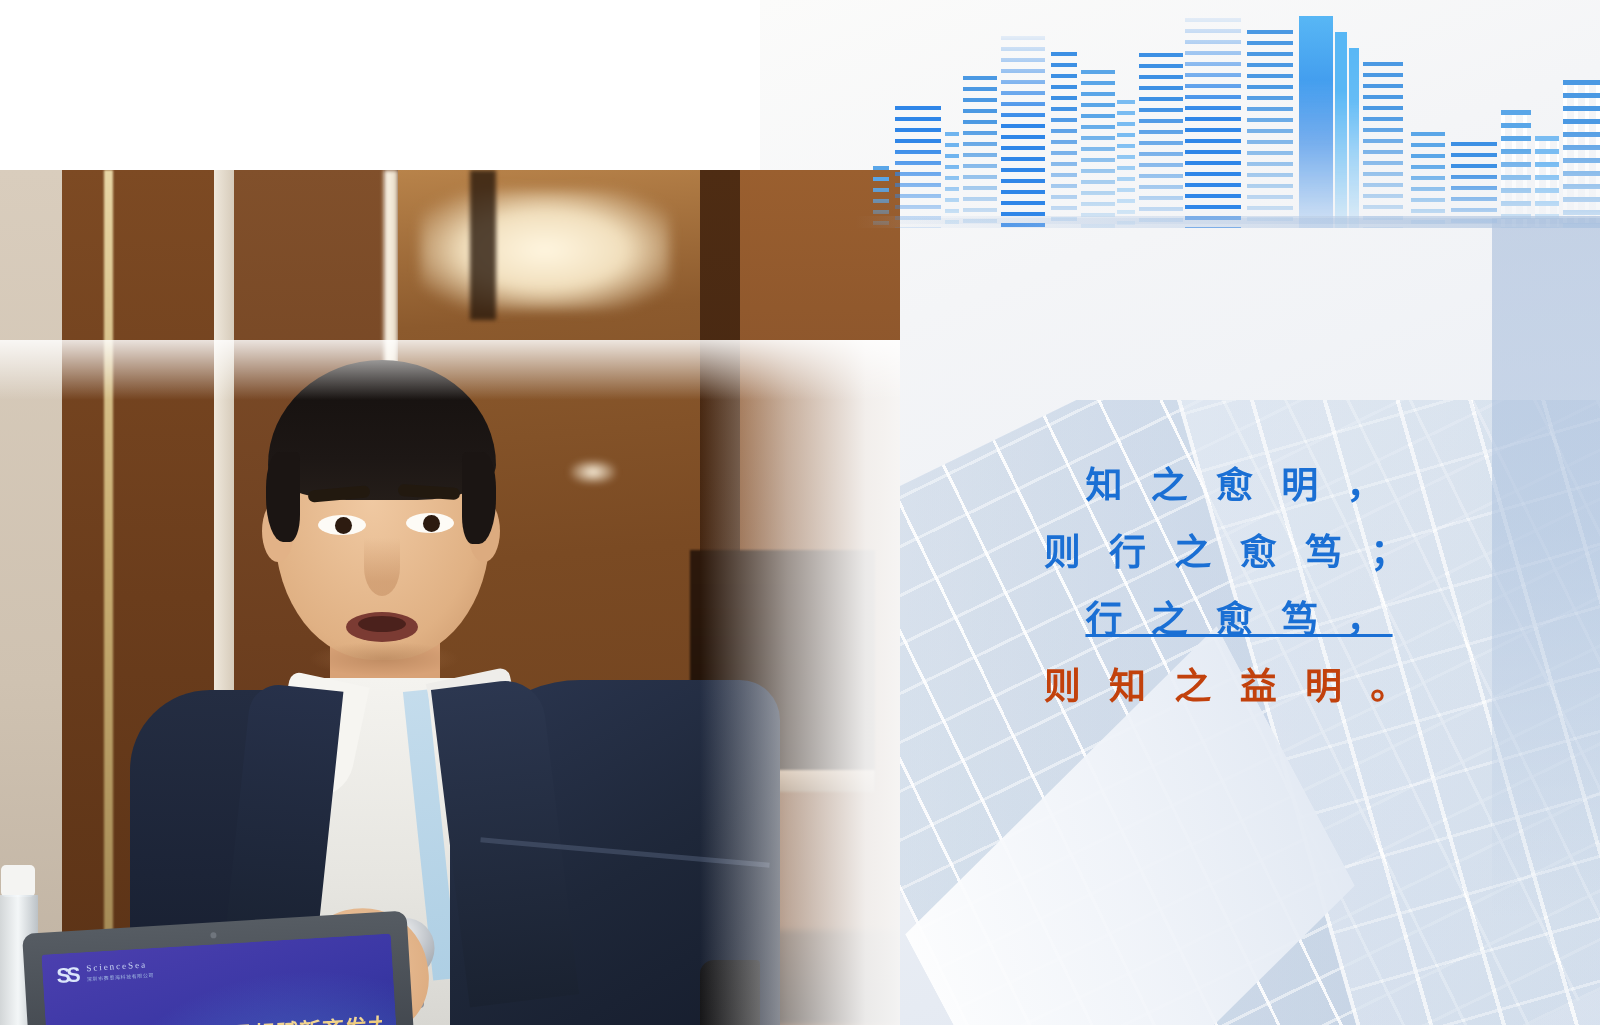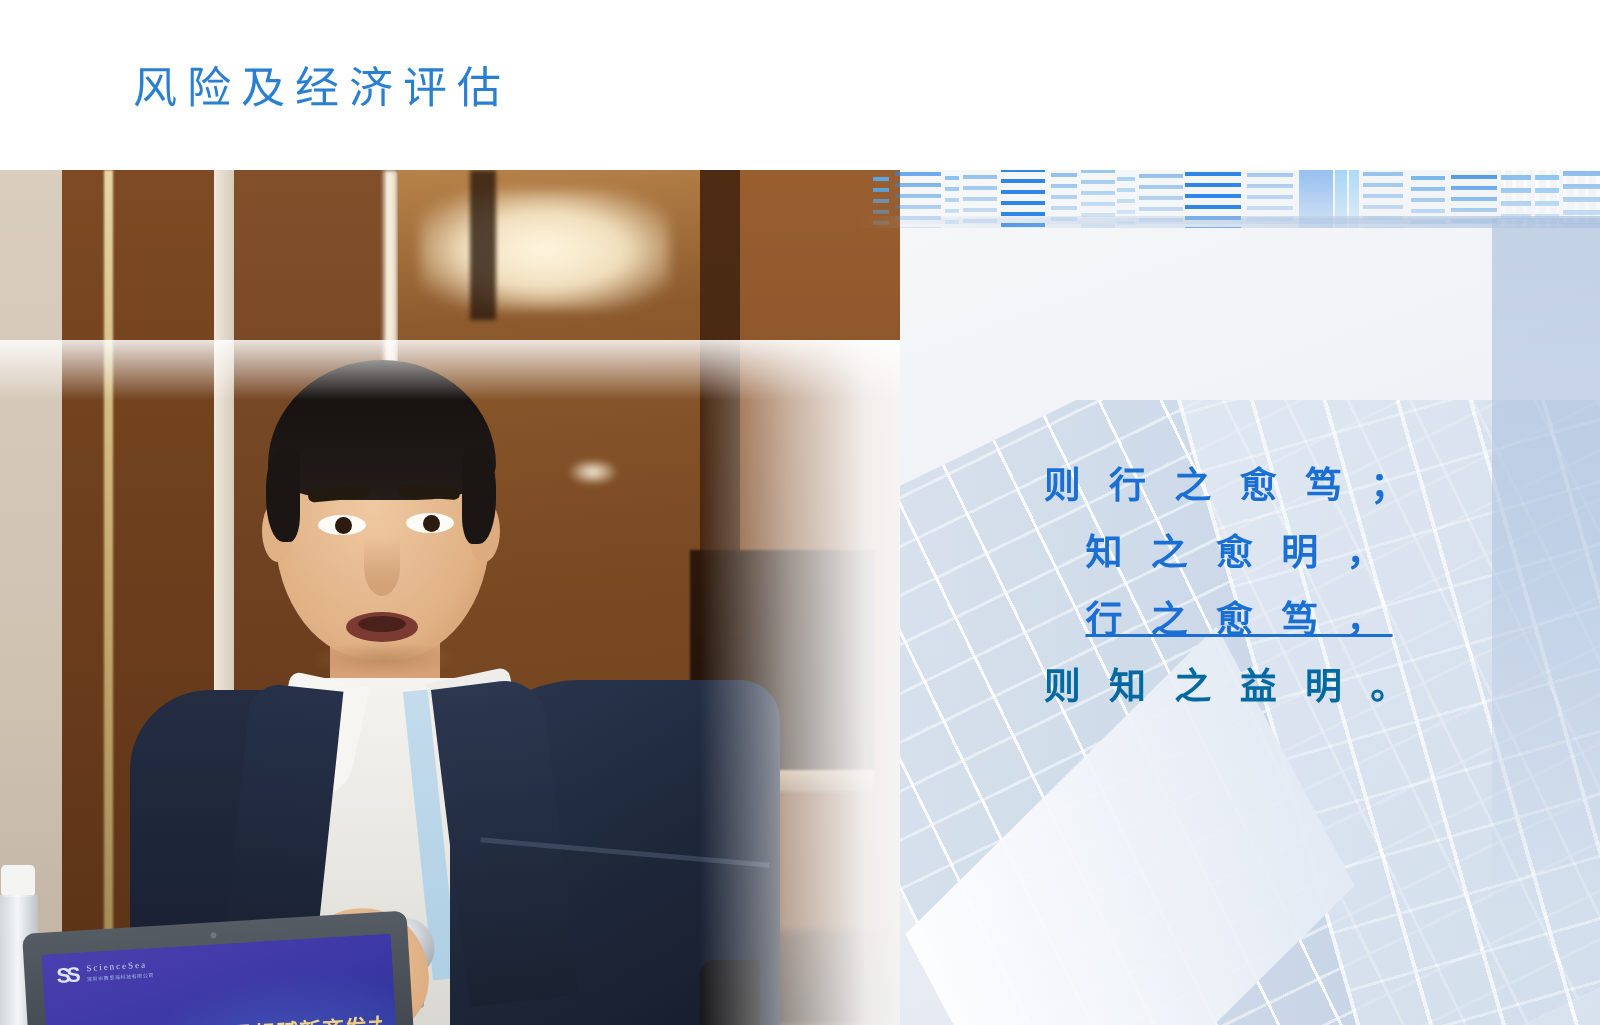--- a/index.html
+++ b/index.html
@@ -500,23 +500,20 @@
 
       </div>
 
     </div>
 
     <div class="photo-fade"></div>
     <div class="photo-fade-top"></div>
   </div>
 
   <div class="quote">
+    <div class="quote-line ql-1" style="color: rgb(26, 111, 212);">知 之 愈 明 ，</div>
     <div class="quote-line ql-2" style="color: rgb(26, 111, 212);">则 行 之 愈 笃 ；</div>
-    <div class="quote-line ql-1" style="color: rgb(26, 111, 212);">知 之 愈 明 ，</div>
     <div class="quote-line ql-3" style="color: rgb(26, 111, 212);">行 之 愈 笃 ，</div>
-    <div class="quote-line ql-4" style="color: #0369a1;">则 知 之 益 明 。</div>
+    <div class="quote-line ql-4" style="color: #c2410c;">则 知 之 益 明 。</div>
   </div>
 
-  <div class="header">
-    <div class="header-title" style="color: rgb(43, 127, 208);">风险及经济评估</div>
-  </div>
 
 </div>
 
 </body></html>

